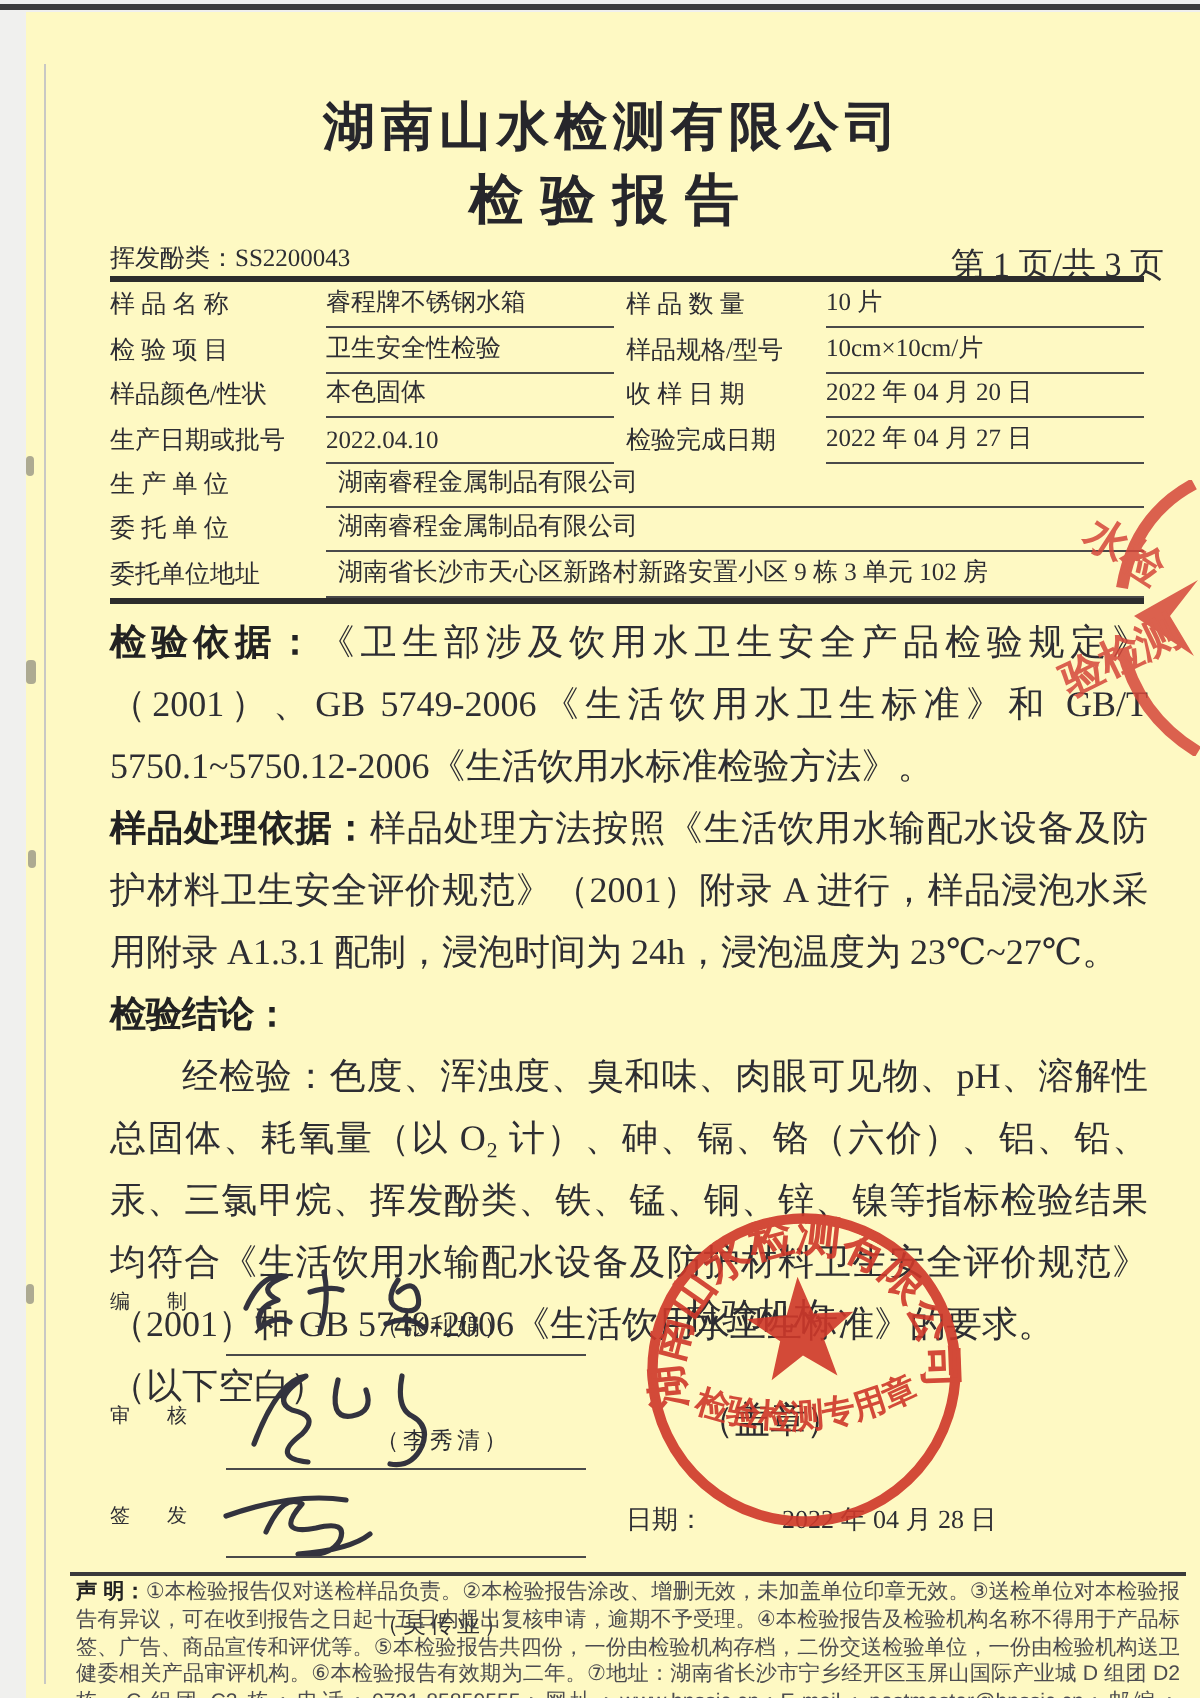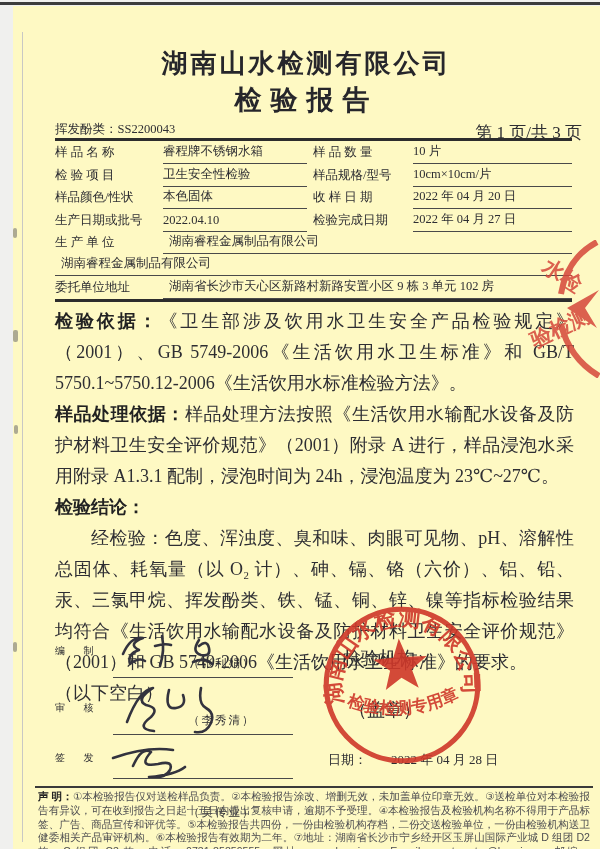--- a/index.html
+++ b/index.html
@@ -41,21 +41,21 @@
   .indent{text-indent:2em;}
   b{color:#222;}
 
   
   .sig-label{position:absolute;left:42px;font-size:10px;letter-spacing:8px;}
   .sig-line{position:absolute;left:100px;width:180px;height:1px;background:#4a4a4a;}
   .sig-name{position:absolute;left:175px;font-size:11.5px;letter-spacing:2px;}
   .sig-svg{position:absolute;}
   .sig-svg path{fill:none;stroke:#33333e;stroke-width:2.6;stroke-linecap:round;stroke-linejoin:round;}
   .agency-label{position:absolute;font-size:18px;color:#2c2c30;}
-  .date-label{position:absolute;left:300px;top:745px;font-size:13px;margin-left:15px;}
+  .date-label{position:absolute;left:300px;top:745px;font-size:13px;}
   .date-value{position:absolute;left:378px;top:745px;font-size:13px;}
 
   
   .stamp-main{position:absolute;left:306px;top:596px;width:166px;height:166px;
     opacity:.9;transform:rotate(-4deg);z-index:5;}
   .stamp-side{position:absolute;left:514px;top:234px;width:73px;height:138px;opacity:.85;z-index:5;}
 
   
   #footer-rule{position:absolute;left:22px;top:780px;width:558px;height:1.5px;background:#3a3a3a;}
   #footer-text{position:absolute;left:25px;top:784px;width:552px;
@@ -103,20 +103,21 @@
       <div class="ilabel">生产日期或批号</div>
       <div class="ival c1">2022.04.10</div>
       <div class="ilabel l2">检验完成日期</div>
       <div class="ival c2">2022 年 04 月 27 日</div>
     </div>
     <div class="irow">
       <div class="ilabel">生 产 单 位</div>
       <div class="ival full">湖南睿程金属制品有限公司</div>
     </div>
     <div class="irow">
+      <div class="ilabel">委 托 单 位</div>
       <div class="ival full">湖南睿程金属制品有限公司</div>
     </div>
     <div class="irow">
       <div class="ilabel">委托单位地址</div>
       <div class="ival full">湖南省长沙市天心区新路村新路安置小区 9 栋 3 单元 102 房</div>
     </div>
   </div>
   <div class="rule r2"></div>
 
   <div id="body-text">

